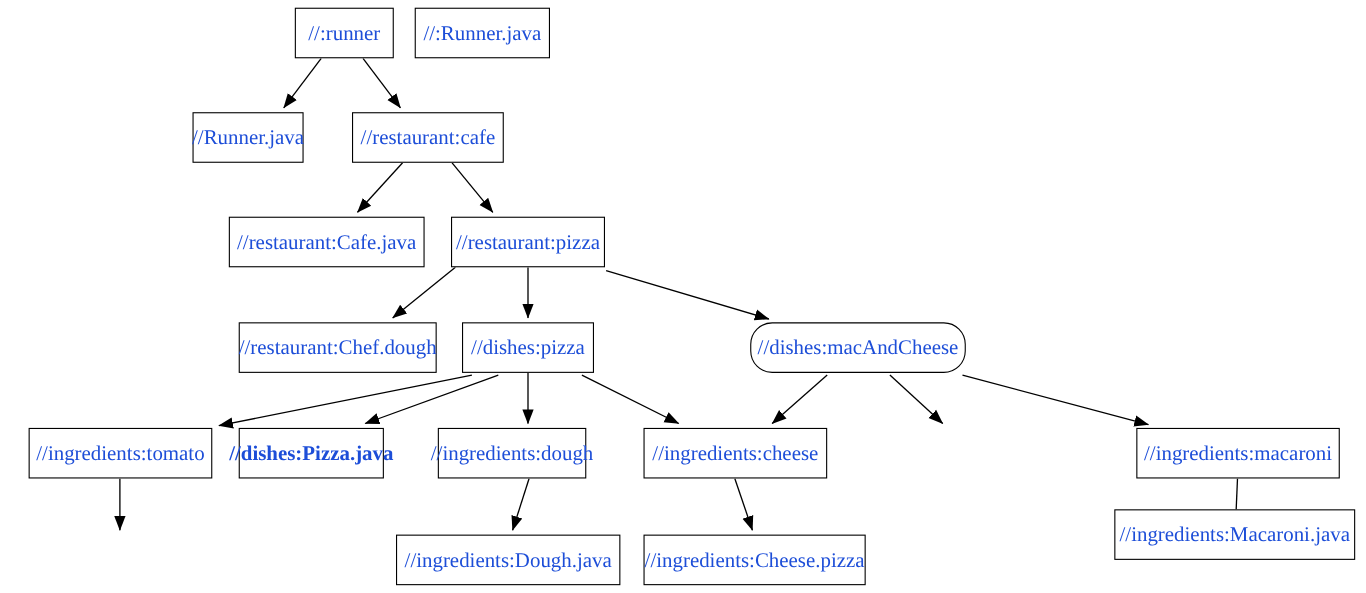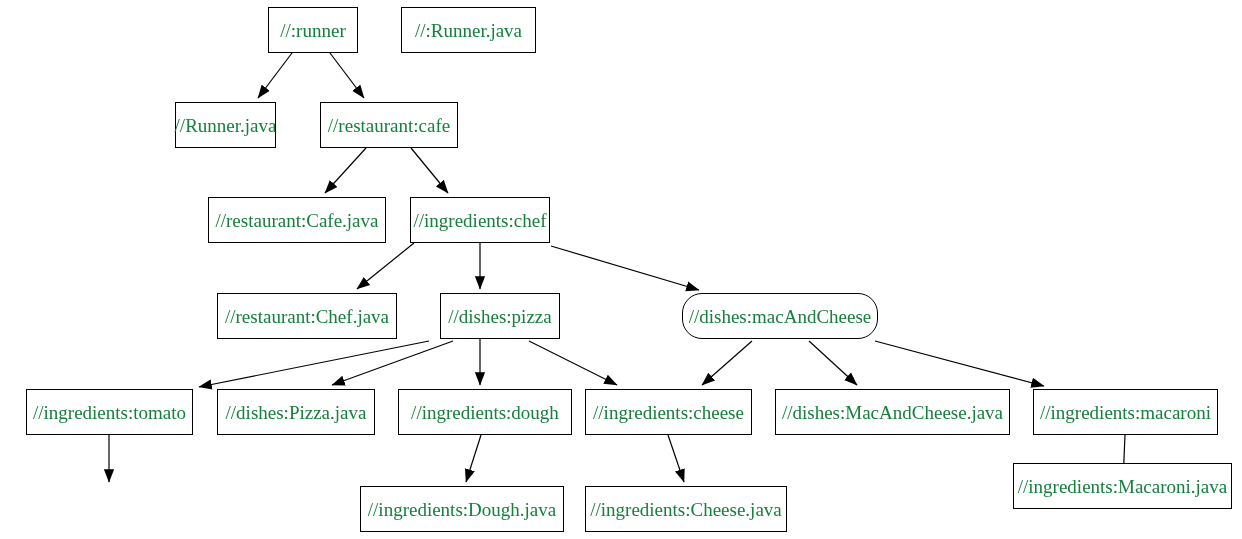--- a/index.html
+++ b/index.html
@@ -20,21 +20,21 @@
     top: 0;
     width: 1242px;
     height: 539px;
   }
   .node {
     position: absolute;
     box-sizing: border-box;
     height: 46px;
     border: 1px solid #000000;
     background: #ffffff;
-    color: #15803d;
+    color: #1d4ed8;
     display: flex;
     align-items: center;
     justify-content: center;
     white-space: nowrap;
     font-family: "Liberation Serif", serif;
     font-size: 19px;
     line-height: 1;
   }
   .edge-line {
     stroke: #000000;
@@ -67,36 +67,35 @@
     <line class="edge-line" x1="752" y1="341" x2="702" y2="385" marker-end="url(#arrow)"></line>
     <line class="edge-line" x1="809" y1="341" x2="857" y2="385" marker-end="url(#arrow)"></line>
     <line class="edge-line" x1="875" y1="341" x2="1044" y2="386" marker-end="url(#arrow)"></line>
     <line class="edge-line" x1="109" y1="435" x2="109" y2="482" marker-end="url(#arrow)"></line>
     <line class="edge-line" x1="481" y1="435" x2="466" y2="482" marker-end="url(#arrow)"></line>
     <line class="edge-line" x1="668" y1="435" x2="684" y2="482" marker-end="url(#arrow)"></line>
     <line class="edge-line" x1="1125" y1="435" x2="1123" y2="482" marker-end="url(#arrow)"></line>
   </svg>
 
   <div class="node" style="left:268px; top:7px; width:90px;">//:runner</div>
-  <div class="node" style="left:377px; top:7px; width:135px;margin-left:24px;">//:Runner.java</div>
+  <div class="node" style="left:377px; top:7px; width:123px;">//:Runner.java</div>
 
   <div class="node" style="left:175px; top:102px; width:101px;">//Runner.java</div>
   <div class="node" style="left:320px; top:102px; width:138px;">//restaurant:cafe</div>
 
   <div class="node" style="left:208px; top:197px; width:178px;">//restaurant:Cafe.java</div>
-  <div class="node" style="left:410px; top:197px; width:140px;">//ingredients:chef</div>
+  <div class="node" style="left:410px; top:197px; width:140px;">//restaurant:pizza</div>
 
-  <div class="node" style="left:217px; top:293px; width:180px;">//restaurant:Chef.java</div>
-  <div class="node" style="left:420px; top:293px; width:120px;margin-left:20px;">//dishes:pizza</div>
+  <div class="node" style="left:217px; top:293px; width:180px;">//restaurant:Chef.dough</div>
+  <div class="node" style="left:420px; top:293px; width:120px;">//dishes:pizza</div>
   <div class="node" style="left:682px; top:293px; width:196px;border-radius:20px;">//dishes:macAndCheese</div>
 
   <div class="node" style="left:26px; top:389px; width:167px;">//ingredients:tomato</div>
-  <div class="node" style="left:217px; top:389px; width:158px;">//dishes:Pizza.java</div>
-  <div class="node" style="left:398px; top:389px; width:174px;">//ingredients:dough</div>
+  <div class="node" style="left:217px; top:389px; width:132px;font-weight:bold;">//dishes:Pizza.java</div>
+  <div class="node" style="left:398px; top:389px; width:135px;">//ingredients:dough</div>
   <div class="node" style="left:585px; top:389px; width:167px;">//ingredients:cheese</div>
-  <div class="node" style="left:775px; top:389px; width:235px;">//dishes:MacAndCheese.java</div>
   <div class="node" style="left:1033px; top:389px; width:185px;">//ingredients:macaroni</div>
 
   <div class="node" style="left:360px; top:486px; width:204px;">//ingredients:Dough.java</div>
-  <div class="node" style="left:585px; top:486px; width:202px;">//ingredients:Cheese.java</div>
+  <div class="node" style="left:585px; top:486px; width:202px;">//ingredients:Cheese.pizza</div>
   <div class="node" style="left:1013px; top:463px; width:219px;">//ingredients:Macaroni.java</div>
 
 </div>
 
 </body></html>

